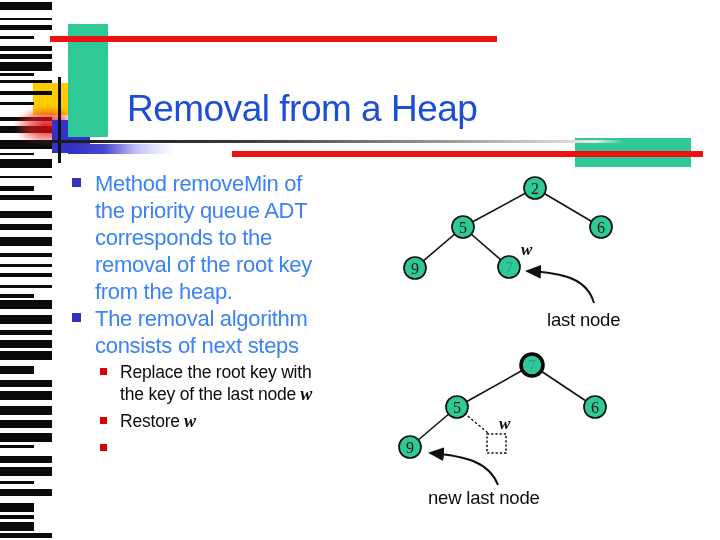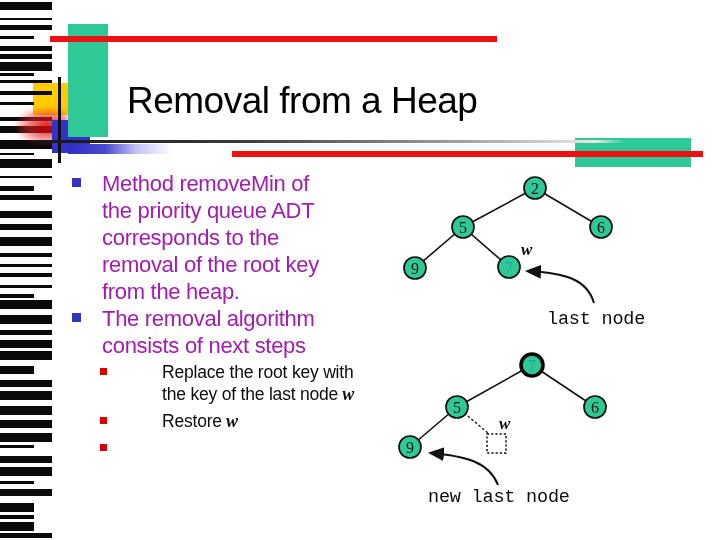--- a/index.html
+++ b/index.html
@@ -20,46 +20,46 @@
   #vline{left:58px;top:77px;width:3px;height:86px;background:#101010;z-index:6;}
   #hline{left:35px;top:140px;width:590px;height:3px;z-index:6;
     background:linear-gradient(to right,#161616 0%,#3a3a3a 35%,#9a9a9a 70%,#e8e8e8 95%,rgba(255,255,255,0) 100%);}
   #blue-streak{left:68px;top:144px;width:105px;height:10px;z-index:4;
     background:linear-gradient(to right,#2F2FC5 0%,#4848cf 35%,rgba(120,120,230,0.45) 65%,rgba(255,255,255,0) 100%);}
   #red-line-1{left:50px;top:36px;width:447px;height:6px;background:#EE1111;z-index:7;}
   #red-line-2{left:232px;top:151px;width:471px;height:6px;background:#EE1111;z-index:7;}
   #teal-tr{left:575px;top:138px;width:116px;height:29px;background:#2FC998;z-index:5;}
 
   
-  #title{left:127px;top:80px;z-index:8;font-size:37px;letter-spacing:-0.5px;color:#000000;white-space:nowrap;}
+  #title{left:127px;top:88px;z-index:8;font-size:37px;letter-spacing:-0.5px;color:#1d4ed8;white-space:nowrap;}
 
   
   #main-bullets{left:70px;top:170px;z-index:8;}
   .m-item{display:flex;align-items:flex-start;}
   .sq-blue{flex:none;width:9px;height:9px;background:#3333C0;margin:8px 0 0 2px;}
-  .m-text{margin-left:21px;font-size:22px;line-height:27px;letter-spacing:-0.3px;color:#a21caf;white-space:pre-line;}
+  .m-text{margin-left:14px;font-size:22px;line-height:27px;letter-spacing:-0.3px;color:#3b82f6;white-space:pre-line;}
 
   #sub-bullets{left:98px;top:361px;z-index:8;}
-  .s-item{display:flex;align-items:flex-start;margin-bottom:5px;gap:42px;}
+  .s-item{display:flex;align-items:flex-start;margin-bottom:5px;}
   .sq-red{flex:none;width:7px;height:7px;background:#DD0000;margin:7px 0 0 2px;}
   .s-text{margin-left:13px;font-size:17.5px;line-height:22px;letter-spacing:-0.2px;color:#0c0c0c;white-space:pre-line;}
   .wvar{font-family:"Liberation Serif", serif;font-style:italic;font-weight:600;font-size:18px;margin-left:4px;}
 
   
   svg.tree{position:absolute;z-index:8;overflow:visible;}
   .edge{stroke:#111;stroke-width:1.6;}
   .edge-dash{stroke:#111;stroke-width:1.3;stroke-dasharray:2.5 2.2;}
   circle.node{fill:#2FC998;stroke:#111;stroke-width:1.7;}
   circle.node-bold{fill:#2FC998;stroke:#0a0a0a;stroke-width:3.6;}
   text.key{font-family:"Liberation Serif", serif;font-size:16px;fill:#15150f;text-anchor:middle;}
   text.key-moved{font-family:"Liberation Serif", serif;font-size:16px;fill:#2E9BA8;text-anchor:middle;}
   text.wlab{font-family:"Liberation Serif", serif;font-style:italic;font-weight:700;font-size:17px;fill:#0a0a0a;}
   .arrow{stroke:#111;stroke-width:2;fill:none;}
   .ghost{fill:none;stroke:#111;stroke-width:1.5;stroke-dasharray:2.2 2;}
-  .caption{position:absolute;z-index:8;font-size:18.5px;letter-spacing:-0.2px;color:#0c0c0c;white-space:nowrap;font-family:Liberation Mono, monospace;}
+  .caption{position:absolute;z-index:8;font-size:18.5px;letter-spacing:-0.2px;color:#0c0c0c;white-space:nowrap;}
   #caption-1{left:547px;top:309px;}
   #caption-2{left:428px;top:487px;}
   #page-num{left:659px;top:514px;z-index:8;font-size:17px;color:#111;margin-top:40px;}
 </style>
 </head>
 <body>
 
 <div class="abs" id="barcode">
     <div style="position:absolute;left:0;top:2px;width:52px;height:8px;background:#0a0a0a"></div>
     <div style="position:absolute;left:0;top:18px;width:52px;height:2px;background:#0a0a0a"></div>

